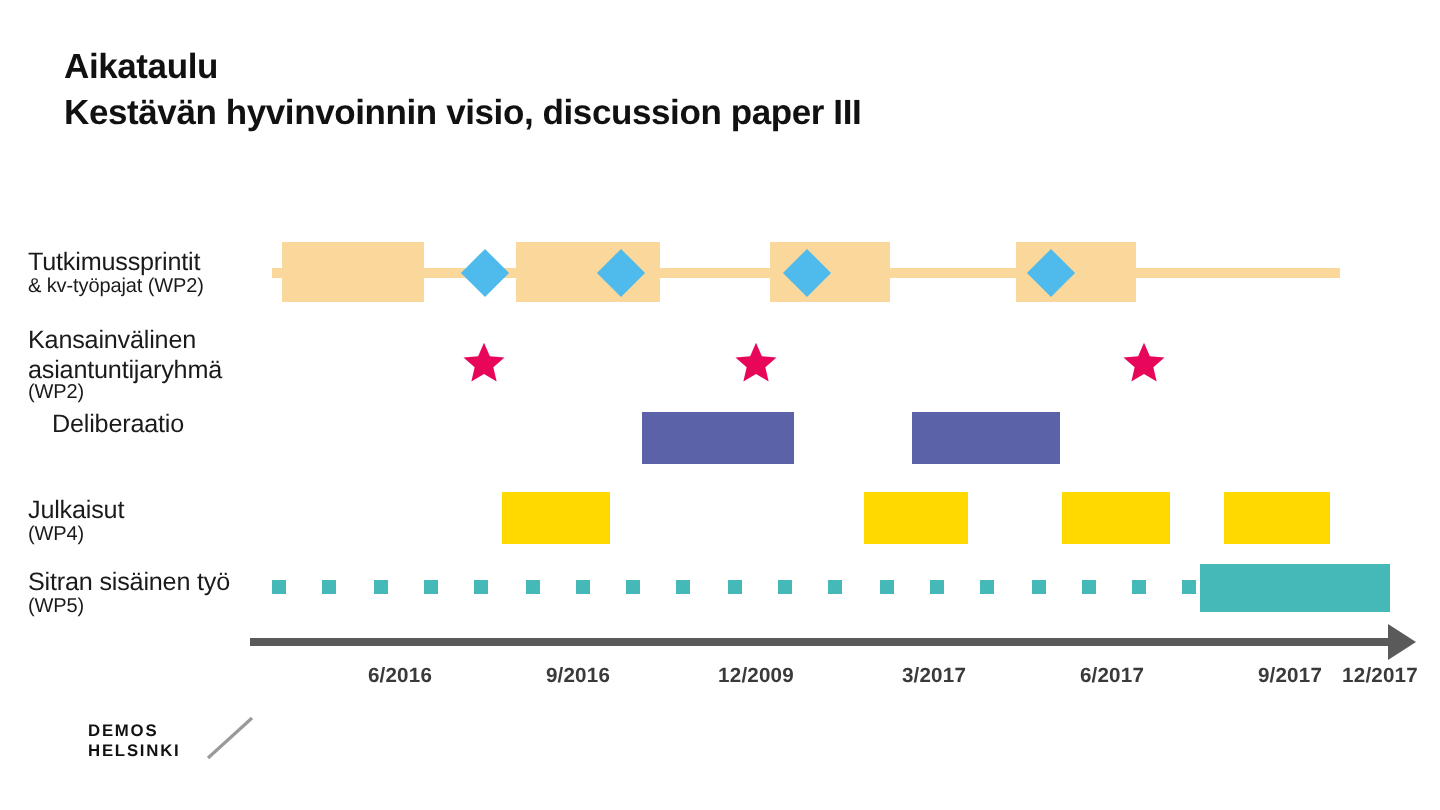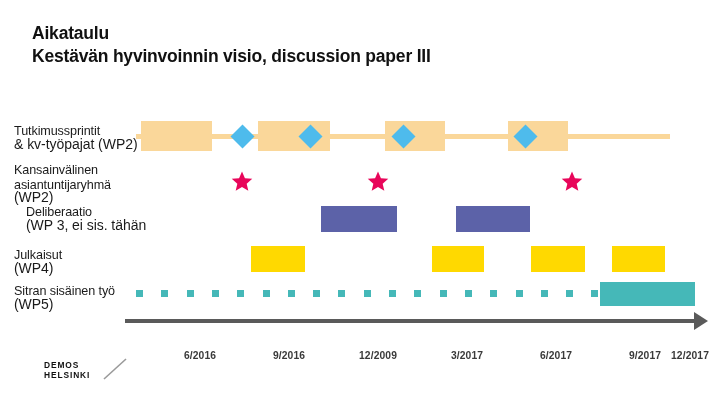--- a/index.html
+++ b/index.html
@@ -45,21 +45,21 @@
     width: 128px;
     color: #1a1a1a;
   }
   .rl-main {
     font-size: 12.6px;
     font-weight: normal;
     line-height: 14.5px;
     letter-spacing: -0.1px;
   }
   .rl-sub {
-    font-size: 14px;
+    font-size: 10px;
     font-weight: normal;
     line-height: 10px;
     letter-spacing: -0.05px;
   }
 
   #label-row-0 { top: 124px; }
   #label-row-1 { top: 163px; }
   #label-row-2 { top: 205px; margin-left: 12px; }
   #label-row-3 { top: 248px; }
   #label-row-4 { top: 284px; }
@@ -161,21 +161,20 @@
   .axis-tick-label {
     position: absolute;
     top: 333px;
     font-size: 10.3px;
     font-weight: bold;
     color: #3a3a3a;
     letter-spacing: 0.1px;
     text-align: center;
     transform: translateX(-50%);
     white-space: nowrap;
-    margin-top: 17px;
   }
 
   
   #logo {
     position: absolute;
     left: 44px;
     top: 360px;
     width: 100px;
     height: 30px;
   }
@@ -210,21 +209,20 @@
   </div>
 
   <div class="row-label" id="label-row-1">
     <div class="rl-main">Kansainvälinen</div>
     <div class="rl-main">asiantuntijaryhmä</div>
     <div class="rl-sub">(WP2)</div>
   </div>
 
   <div class="row-label" id="label-row-2">
     <div class="rl-main">Deliberaatio</div>
-    <div class="rl-sub">(WP 3, ei sis. tähän</div>
   </div>
 
   <div class="row-label" id="label-row-3">
     <div class="rl-main">Julkaisut</div>
     <div class="rl-sub">(WP4)</div>
   </div>
 
   <div class="row-label" id="label-row-4">
     <div class="rl-main">Sitran sisäinen työ</div>
     <div class="rl-sub">(WP5)</div>

